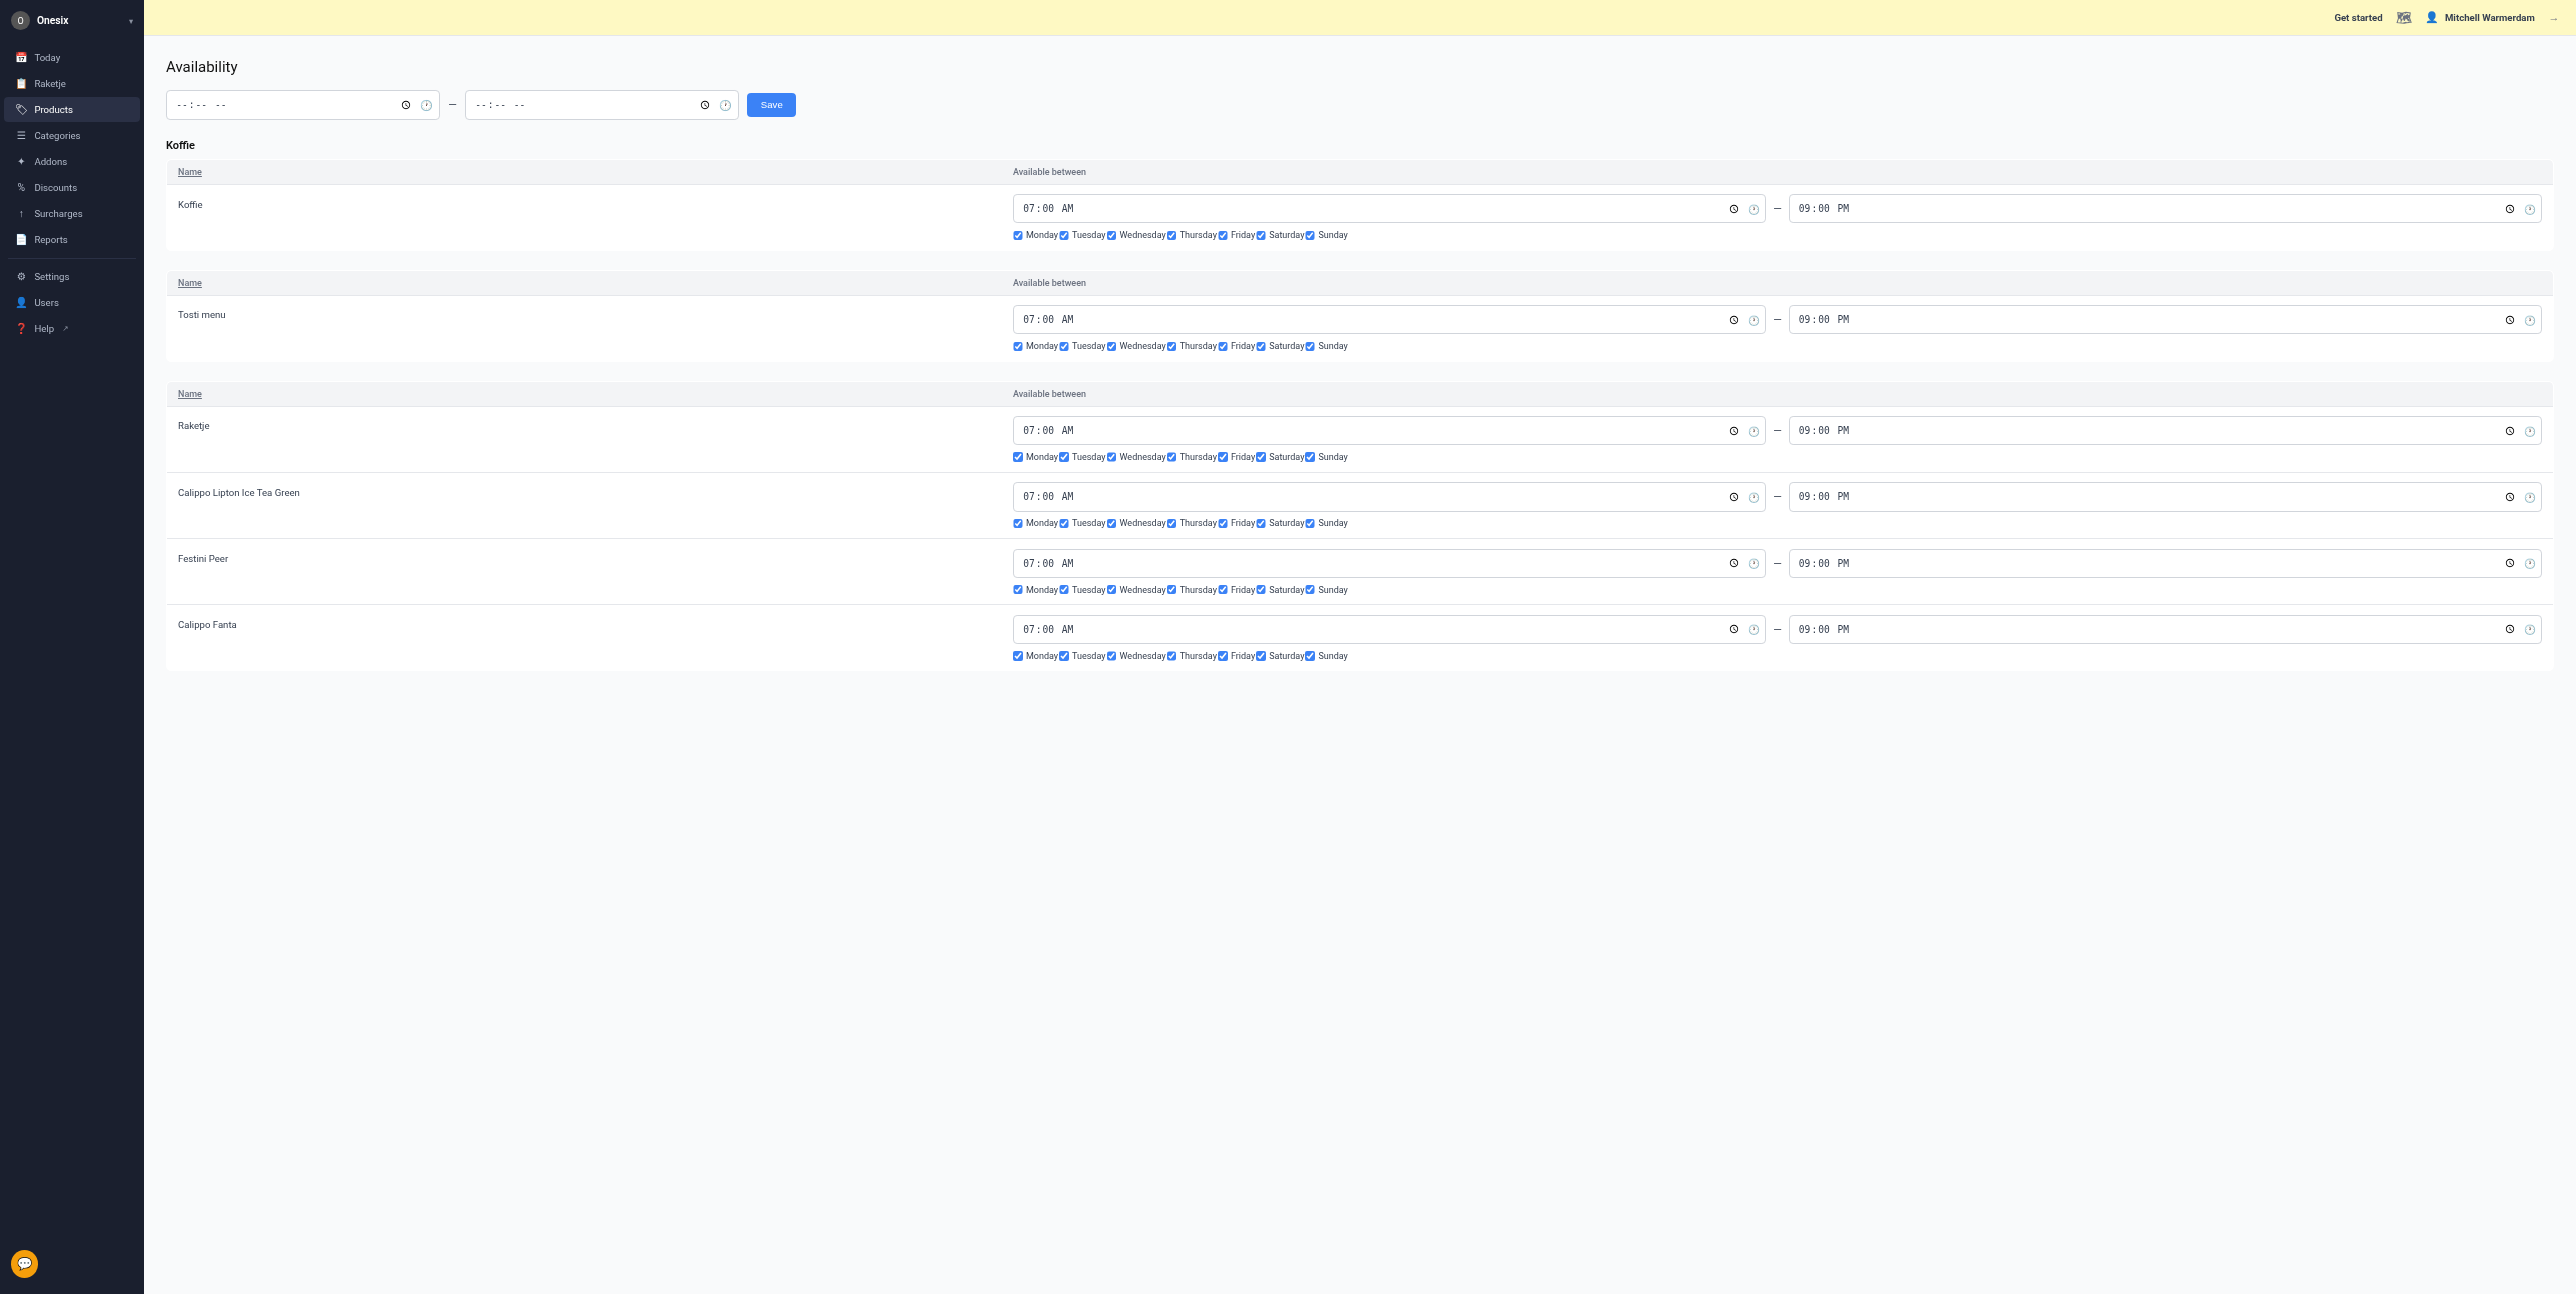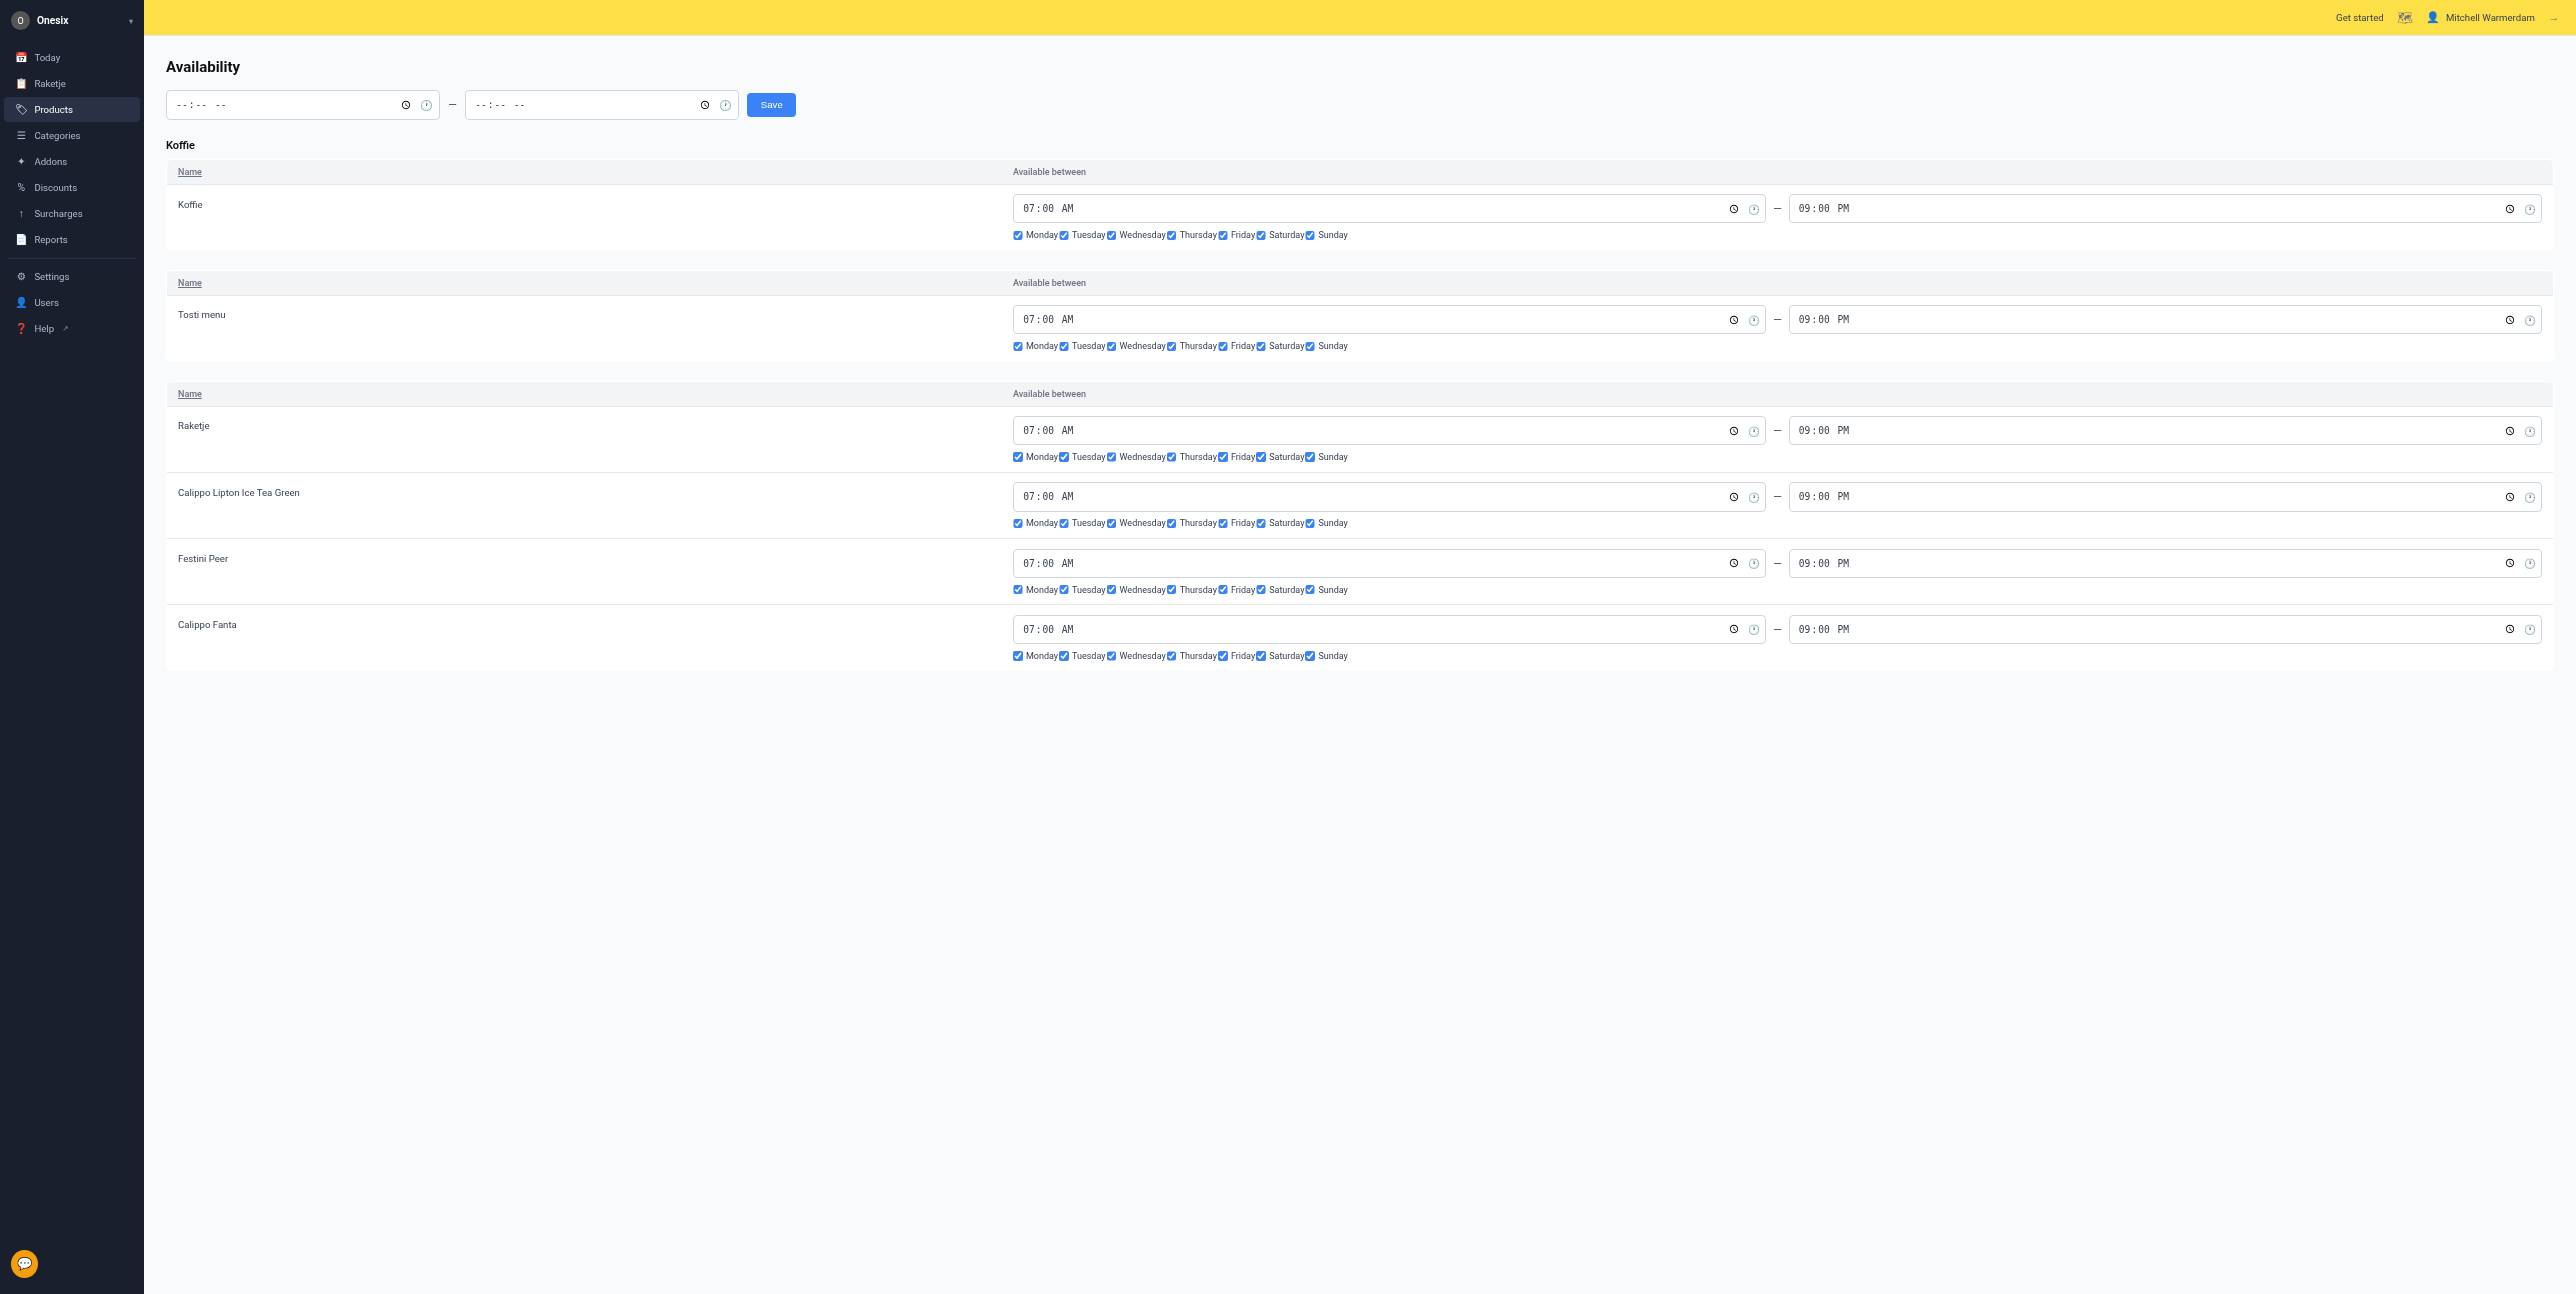--- a/index.html
+++ b/index.html
@@ -74,28 +74,29 @@
     
     #main {
       flex: 1;
       display: flex;
       flex-direction: column;
       overflow: hidden;
     }
 
     
     #topbar {
-      background: #fde047;
+      background: #fef9c3;
       border-bottom: 0.7px solid #e5e7eb;
       display: flex;
       align-items: center;
       justify-content: flex-end;
       padding: 0 16.5px;
       height: 36px;
       gap: 13.7px;
+      font-weight: bold;
     }
     #topbar-get-started {
       font-size: 9.6px;
       color: #374151;
       cursor: pointer;
     }
     #topbar-map-icon { font-size: 12.4px; color: #6b7280; cursor: pointer; }
     #topbar-user {
       display: flex; align-items: center; gap: 5.5px;
       cursor: pointer; color: #374151;
@@ -106,21 +107,21 @@
     
     #content {
       flex: 1;
       overflow-y: auto;
       padding: 22px 22px;
       background: #f9fafb;
     }
 
     #page-title {
       font-size: 15px;
-      font-weight: 700;
+      font-weight: 400;
       color: #111;
       margin-bottom: 13.7px;
     }
 
     .section-label {
       font-size: 9px;
       color: #6b7280;
       margin-bottom: 6.9px;
     }
 

